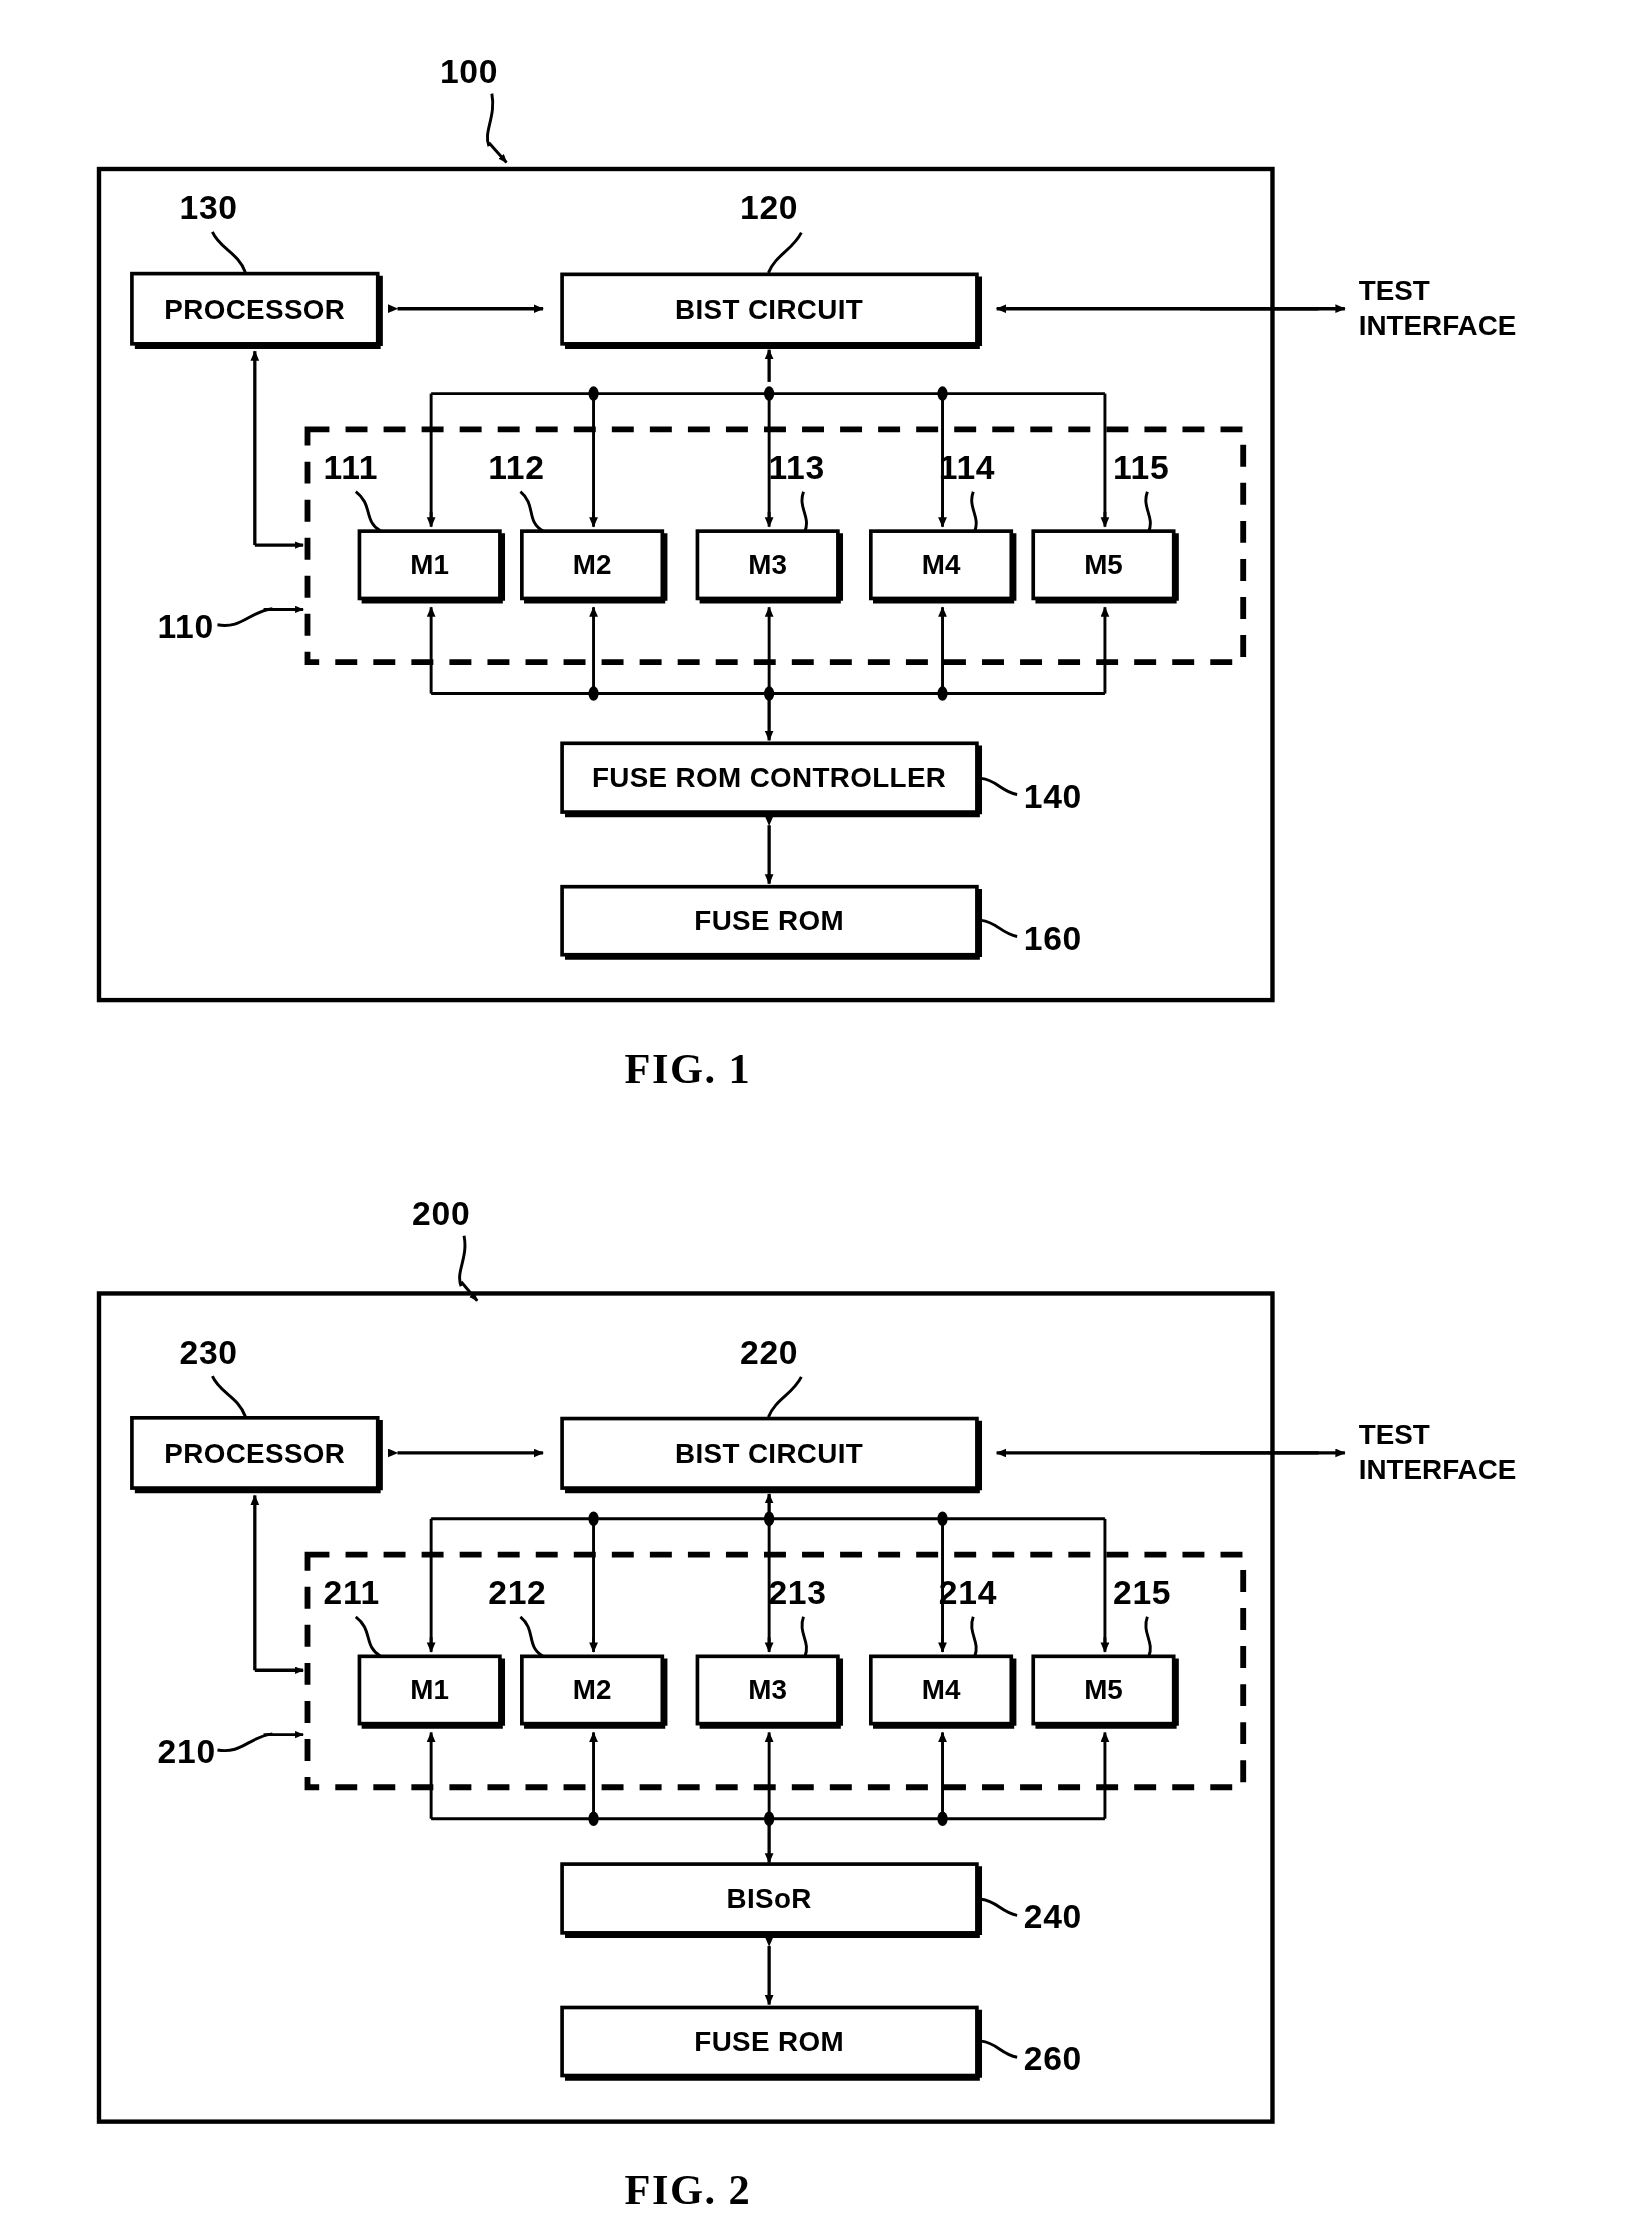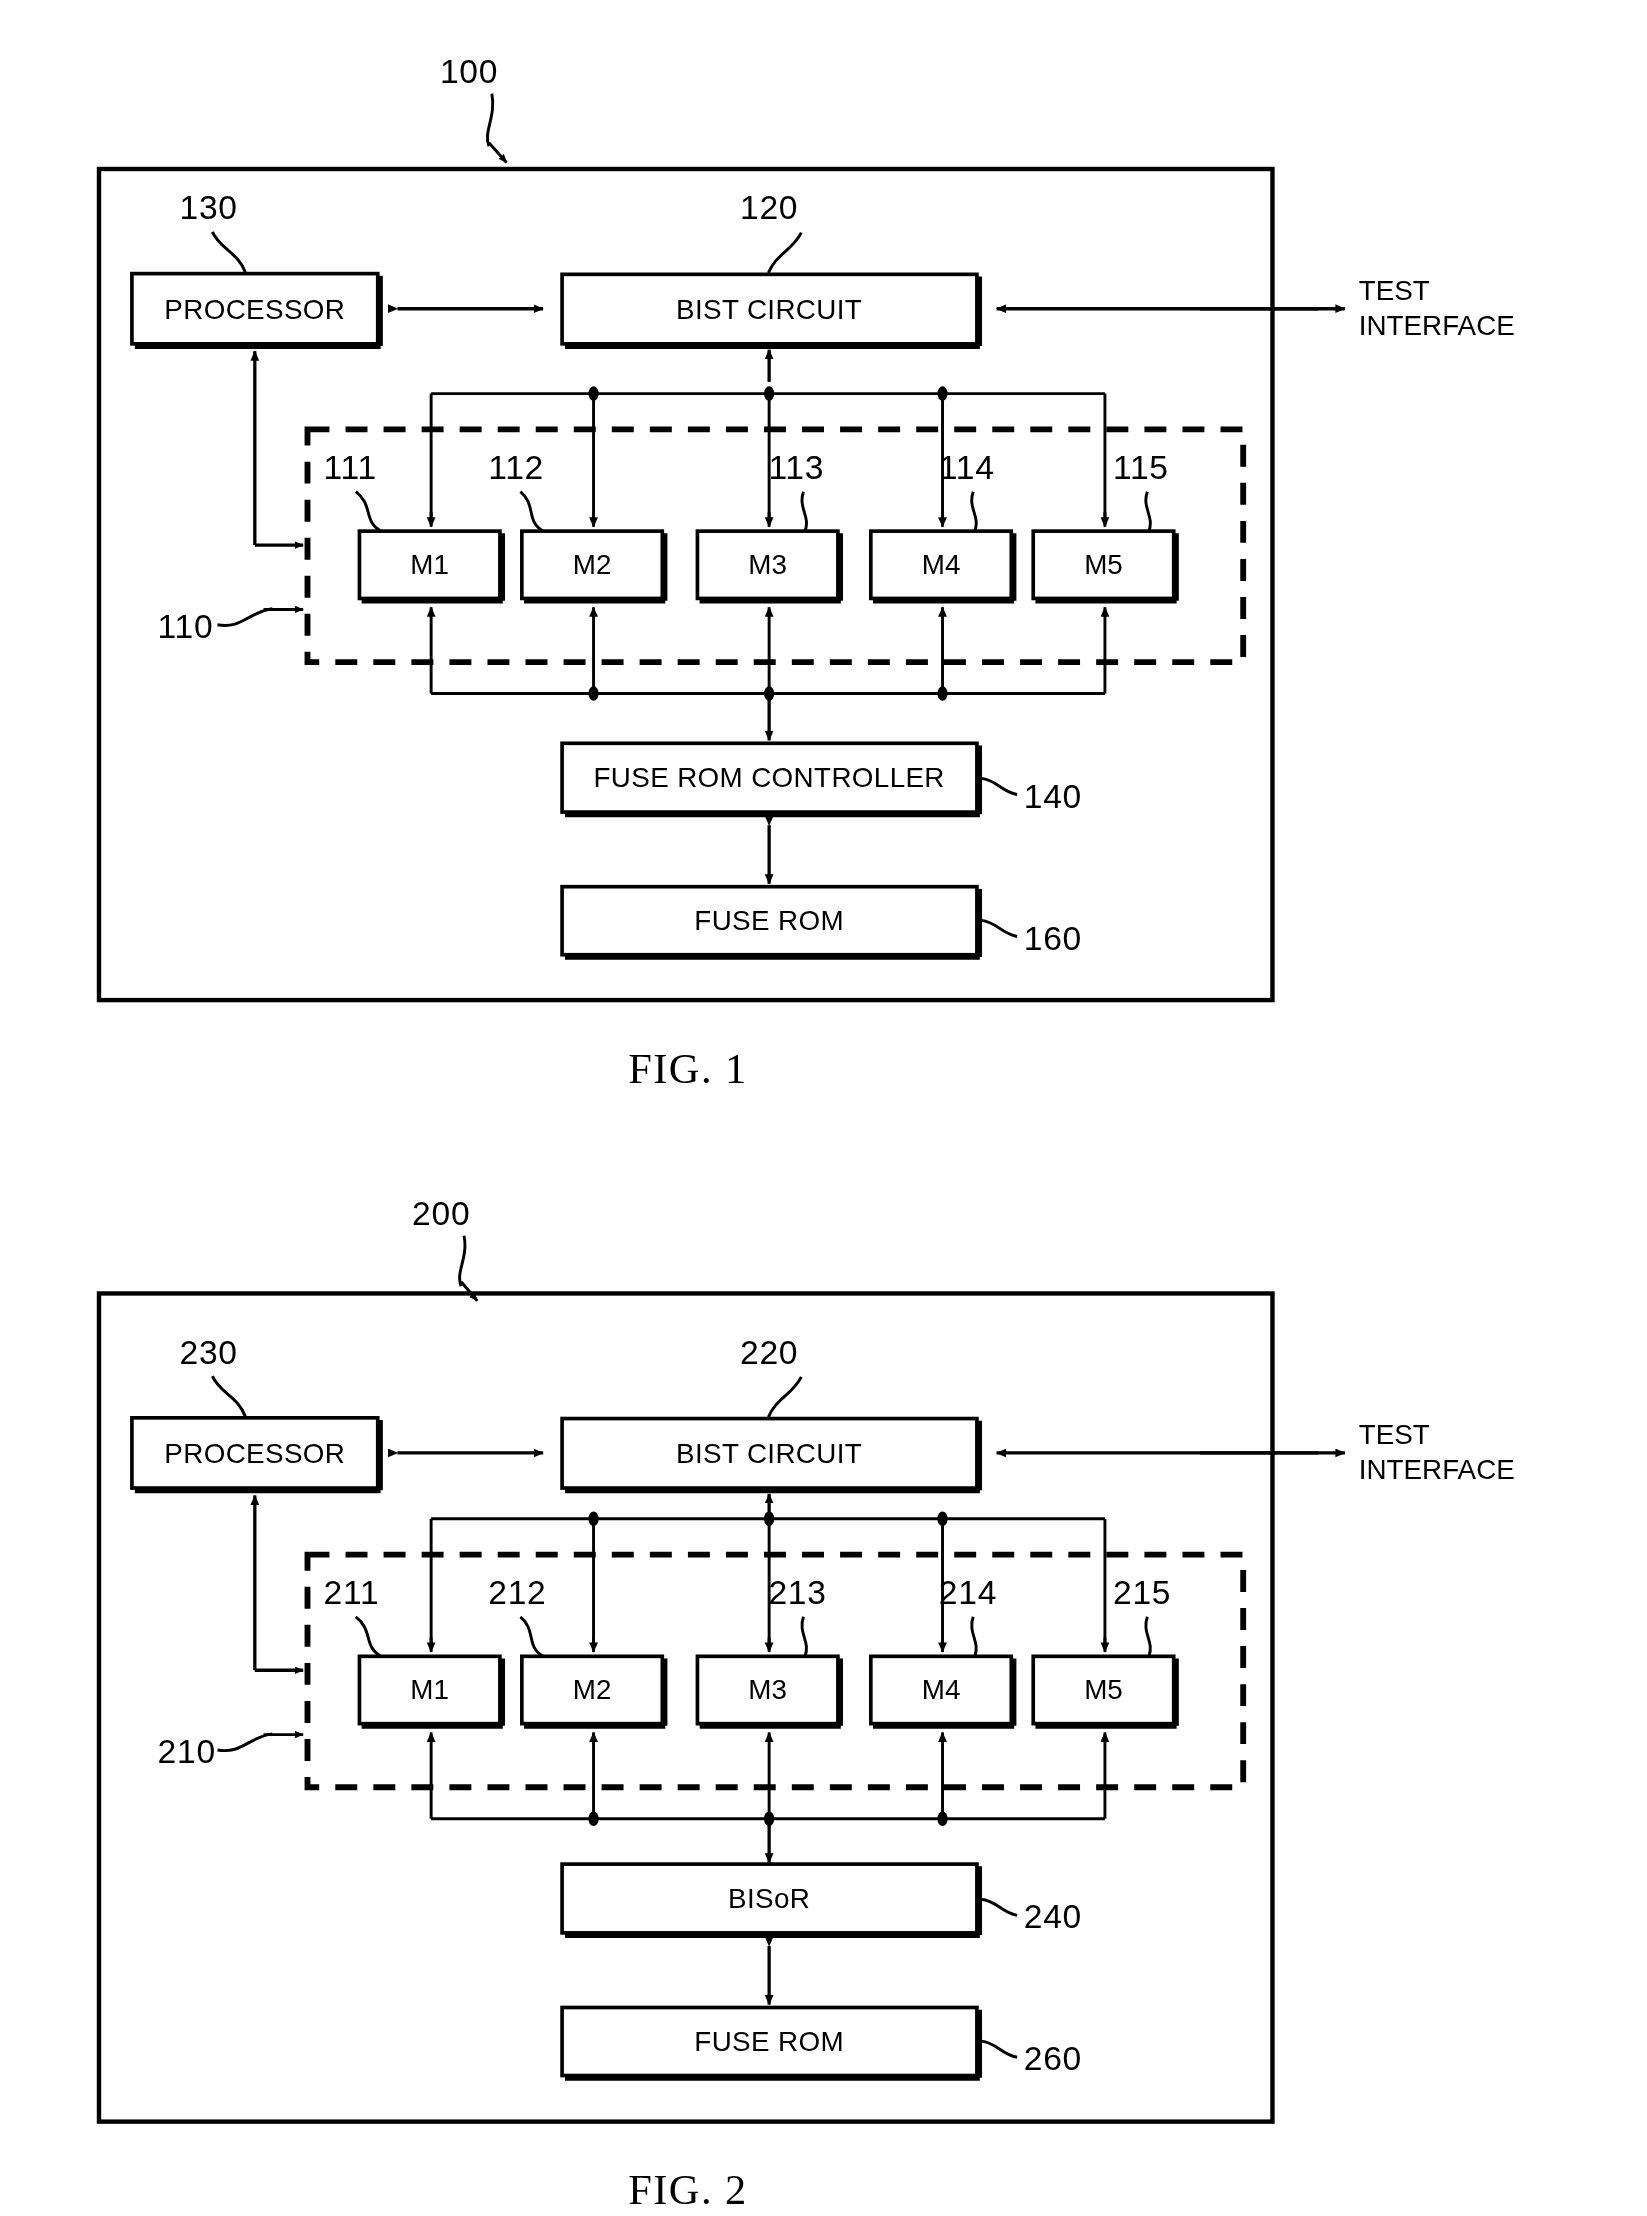--- a/index.html
+++ b/index.html
@@ -11,20 +11,21 @@
   body {
     font-family: "Liberation Sans", sans-serif;
     color: #000000;
   }
   #page {
     position: relative;
     width: 1648px;
     height: 2216px;
     background: #ffffff;
     overflow: hidden;
+    font-weight: bold;
   }
   svg.figure {
     position: absolute;
     left: 0;
     top: 0;
     width: 1648px;
     height: 2216px;
   }
   .blk-label {
     font-family: "Liberation Sans", sans-serif;

